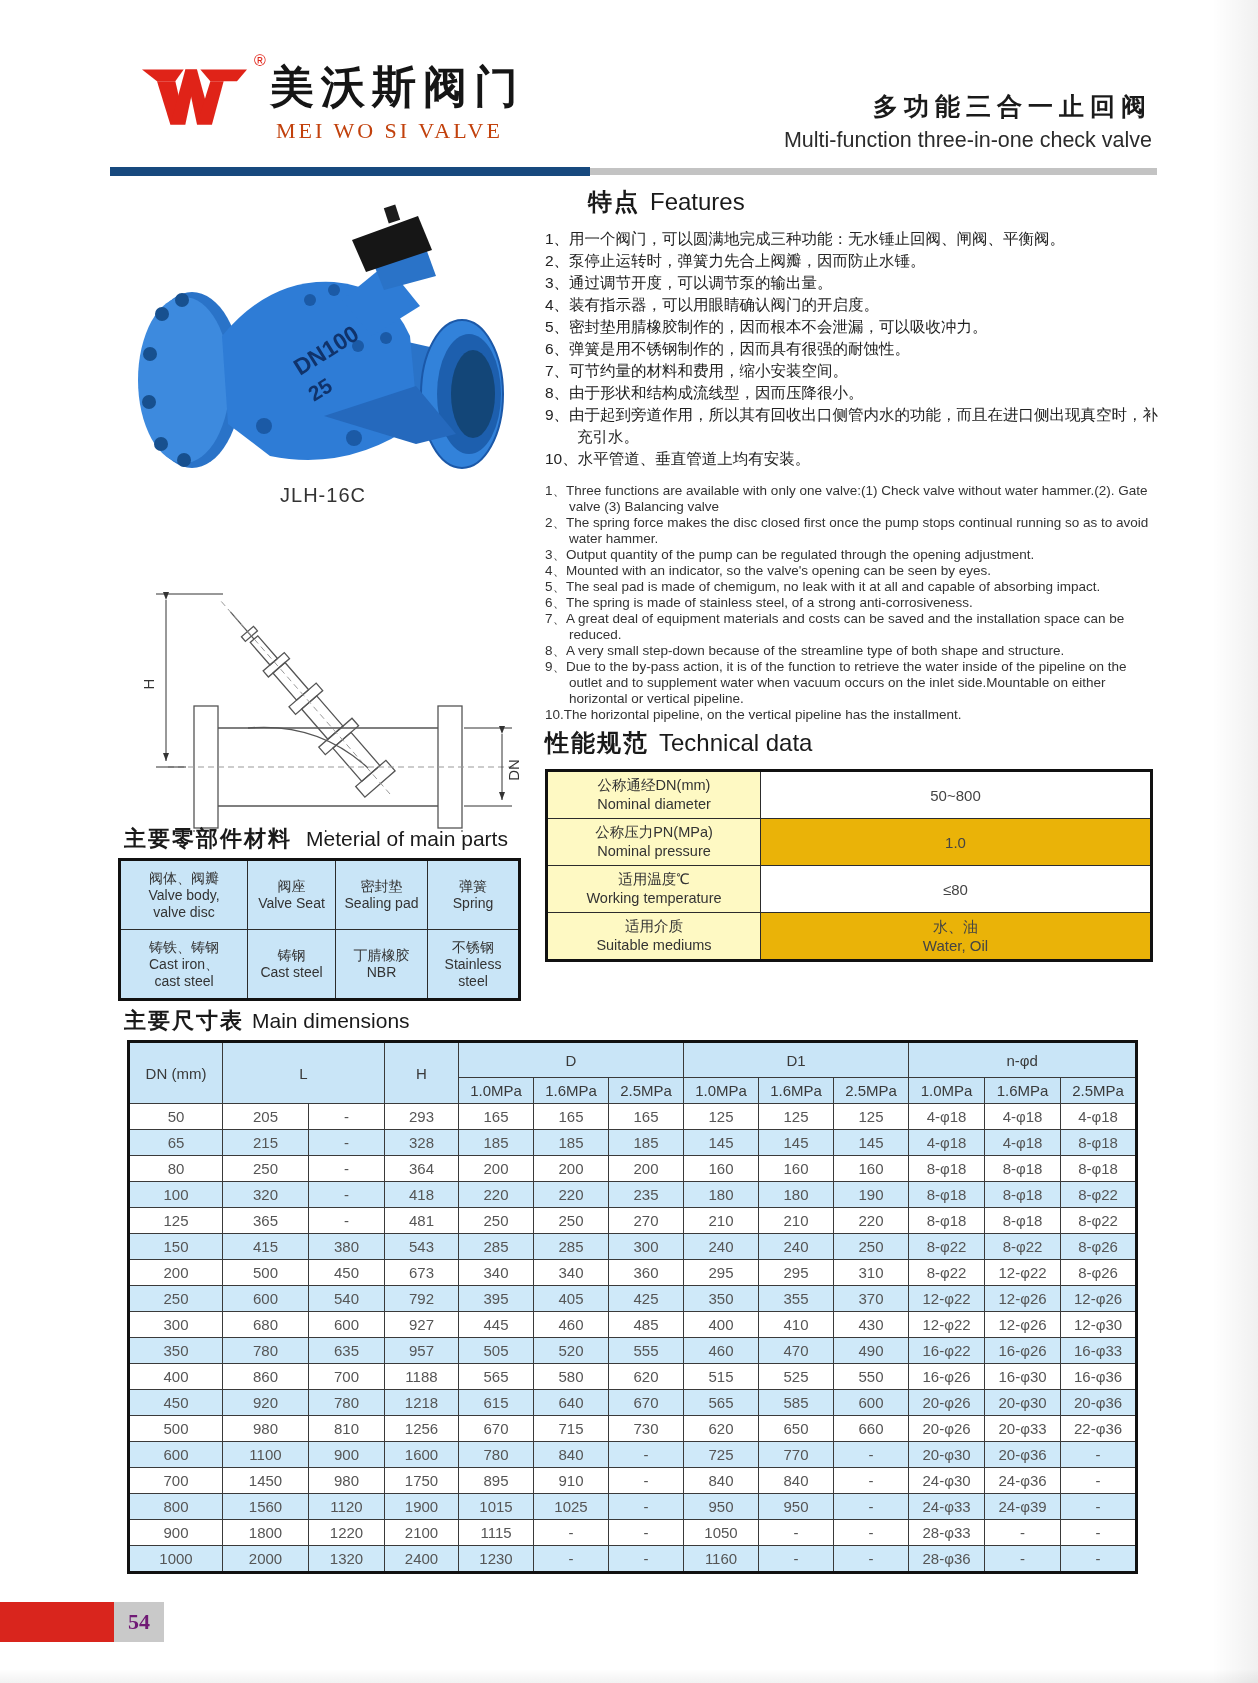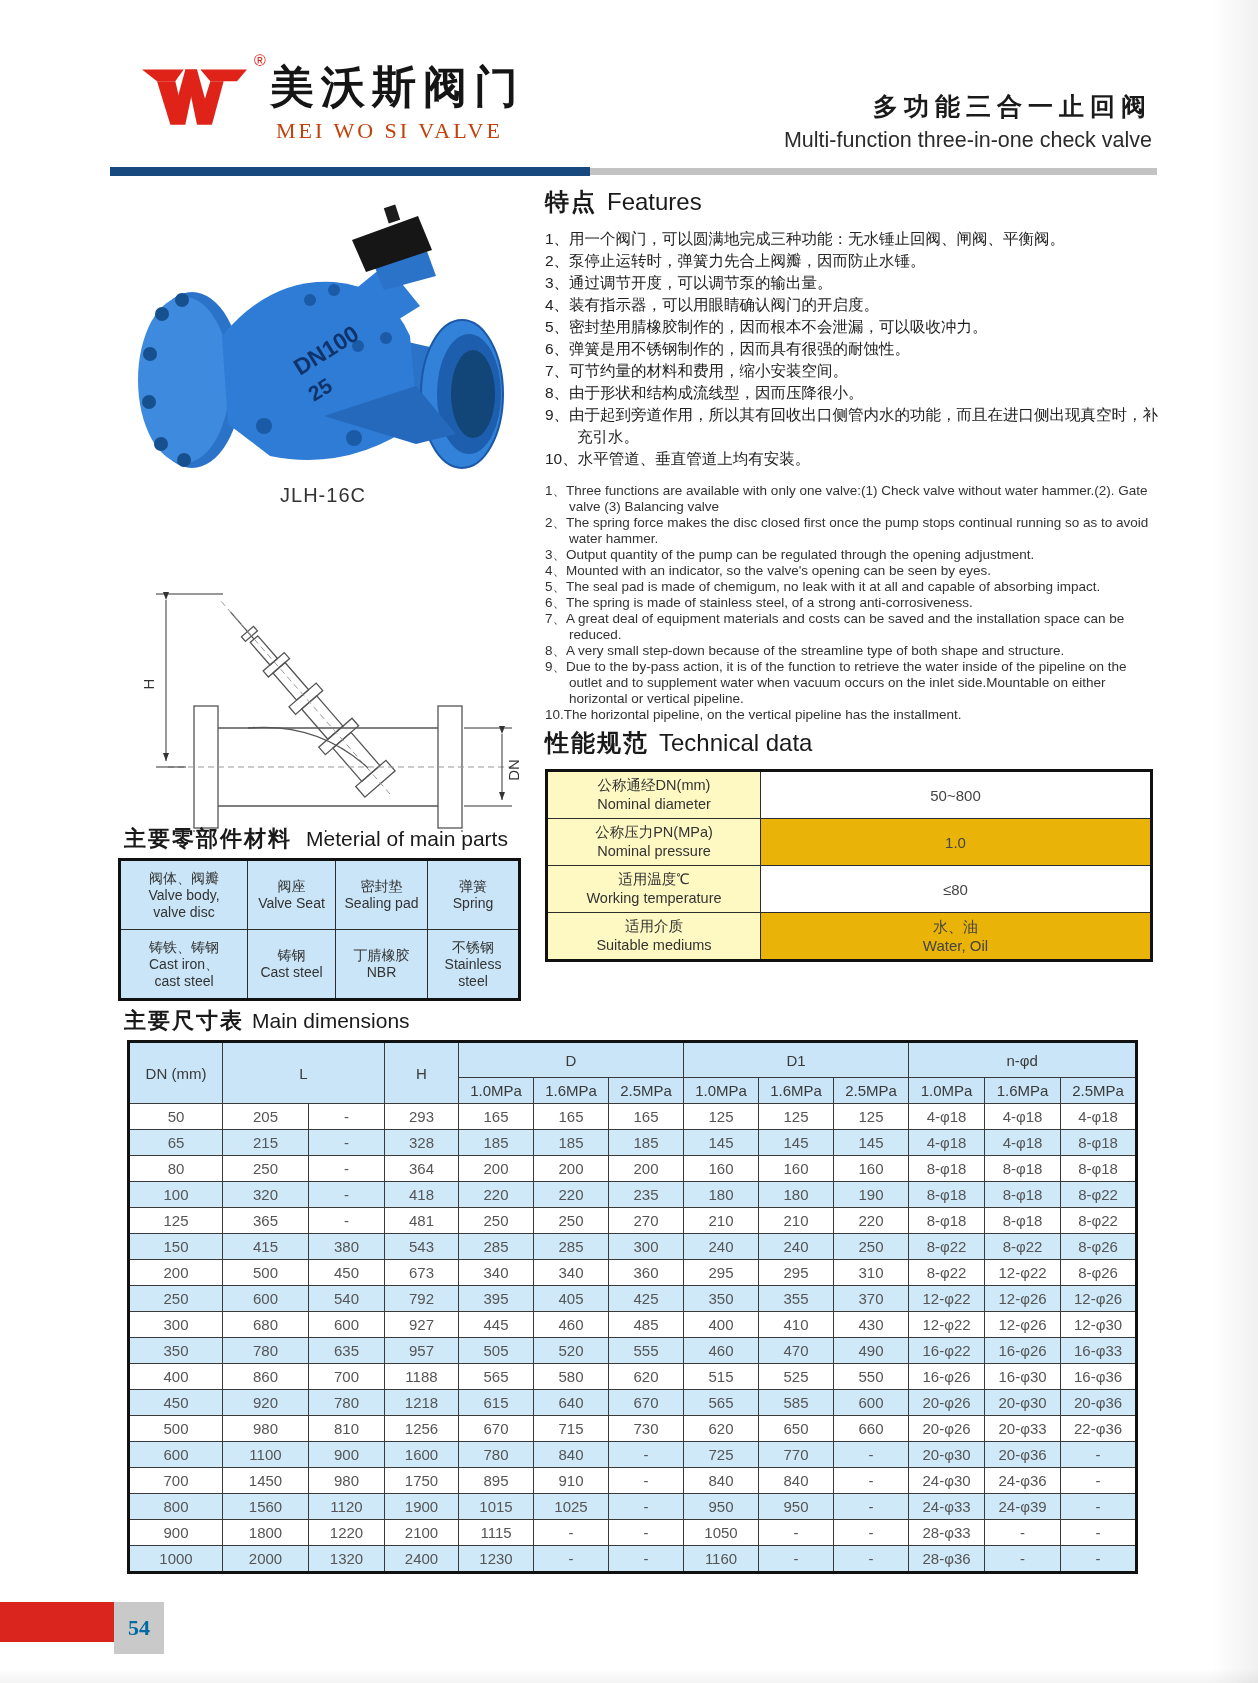--- a/index.html
+++ b/index.html
@@ -33,21 +33,21 @@
   .mat-title .cn{font-weight:bold;letter-spacing:2px;}
   .mat-title .en{font-weight:normal;margin-left:14px;font-size:21px;}
   .mat-table{position:absolute;left:118px;top:858px;width:400px;border-collapse:collapse;
         table-layout:fixed;border:3px solid #111;}
   .mat-table td{border:1px solid #2c2c2c;background:#c9e5f7;text-align:center;
         white-space:pre-line;font-size:14px;line-height:17px;color:#333;height:64px;padding:2px;}
 
   
   .features{position:absolute;left:545px;top:186px;width:614px;}
   .features-title{font-size:24px;color:#1a1a1a;}
-  .features-title .cn{font-weight:bold;letter-spacing:2px;}
+  .features-title .cn{font-weight:bold;letter-spacing:2px;margin-left:43px;}
   .features-title .en{font-weight:normal;margin-left:10px;}
   ul.flist{list-style:none;margin:0;padding:0;}
   ul.flist-cn{margin-top:10px;font-size:15.5px;line-height:22px;color:#222;}
   ul.flist-cn li{text-indent:-32px;padding-left:32px;}
   ul.flist-en{margin-top:13px;font-size:13.5px;line-height:16px;color:#333;}
   ul.flist-en li{text-indent:-24px;padding-left:24px;}
 
   .tech{position:absolute;left:545px;top:727px;width:536px;}
   .tech-title{font-size:24px;color:#1a1a1a;}
   .tech-title .cn{font-weight:bold;letter-spacing:2px;}
@@ -68,23 +68,23 @@
   .dim-table th,.dim-table td{border:1px solid #3a3a3a;text-align:center;padding:0;
         font-weight:normal;font-size:15px;overflow:hidden;}
   .dim-table thead th{background:#c9e5f7;color:#3a3a3a;}
   .dim-table thead tr:first-child th{height:34px;}
   .dim-table thead tr:last-child th{height:25px;}
   .dim-table tbody td{height:25px;color:#555;}
   .dim-table tbody tr:nth-child(even) td{background:#cfe9f9;}
 
   
   .footer-red{position:absolute;left:0;top:1602px;width:114px;height:40px;background:#d9251d;}
-  .page-num{position:absolute;left:114px;top:1602px;width:50px;height:52px;background:#c9c9c9;
+  .page-num{position:absolute;left:114px;top:1602px;width:50px;height:40px;background:#c9c9c9;
         display:flex;align-items:center;justify-content:center;
-        font-family:"Liberation Serif",serif;font-weight:bold;font-size:22px;color:#0369a1;}
+        font-family:"Liberation Serif",serif;font-weight:bold;font-size:22px;color:#701a75;}
 </style>
 </head>
 <body>
 
 <div id="page">
 
   <div class="logo-mark">
     <svg viewBox="0 0 132 78" width="110" height="70" aria-hidden="true">
       <g fill="#e02318">
         <polygon points="0,6 50,6 40,20 18,20"></polygon>

